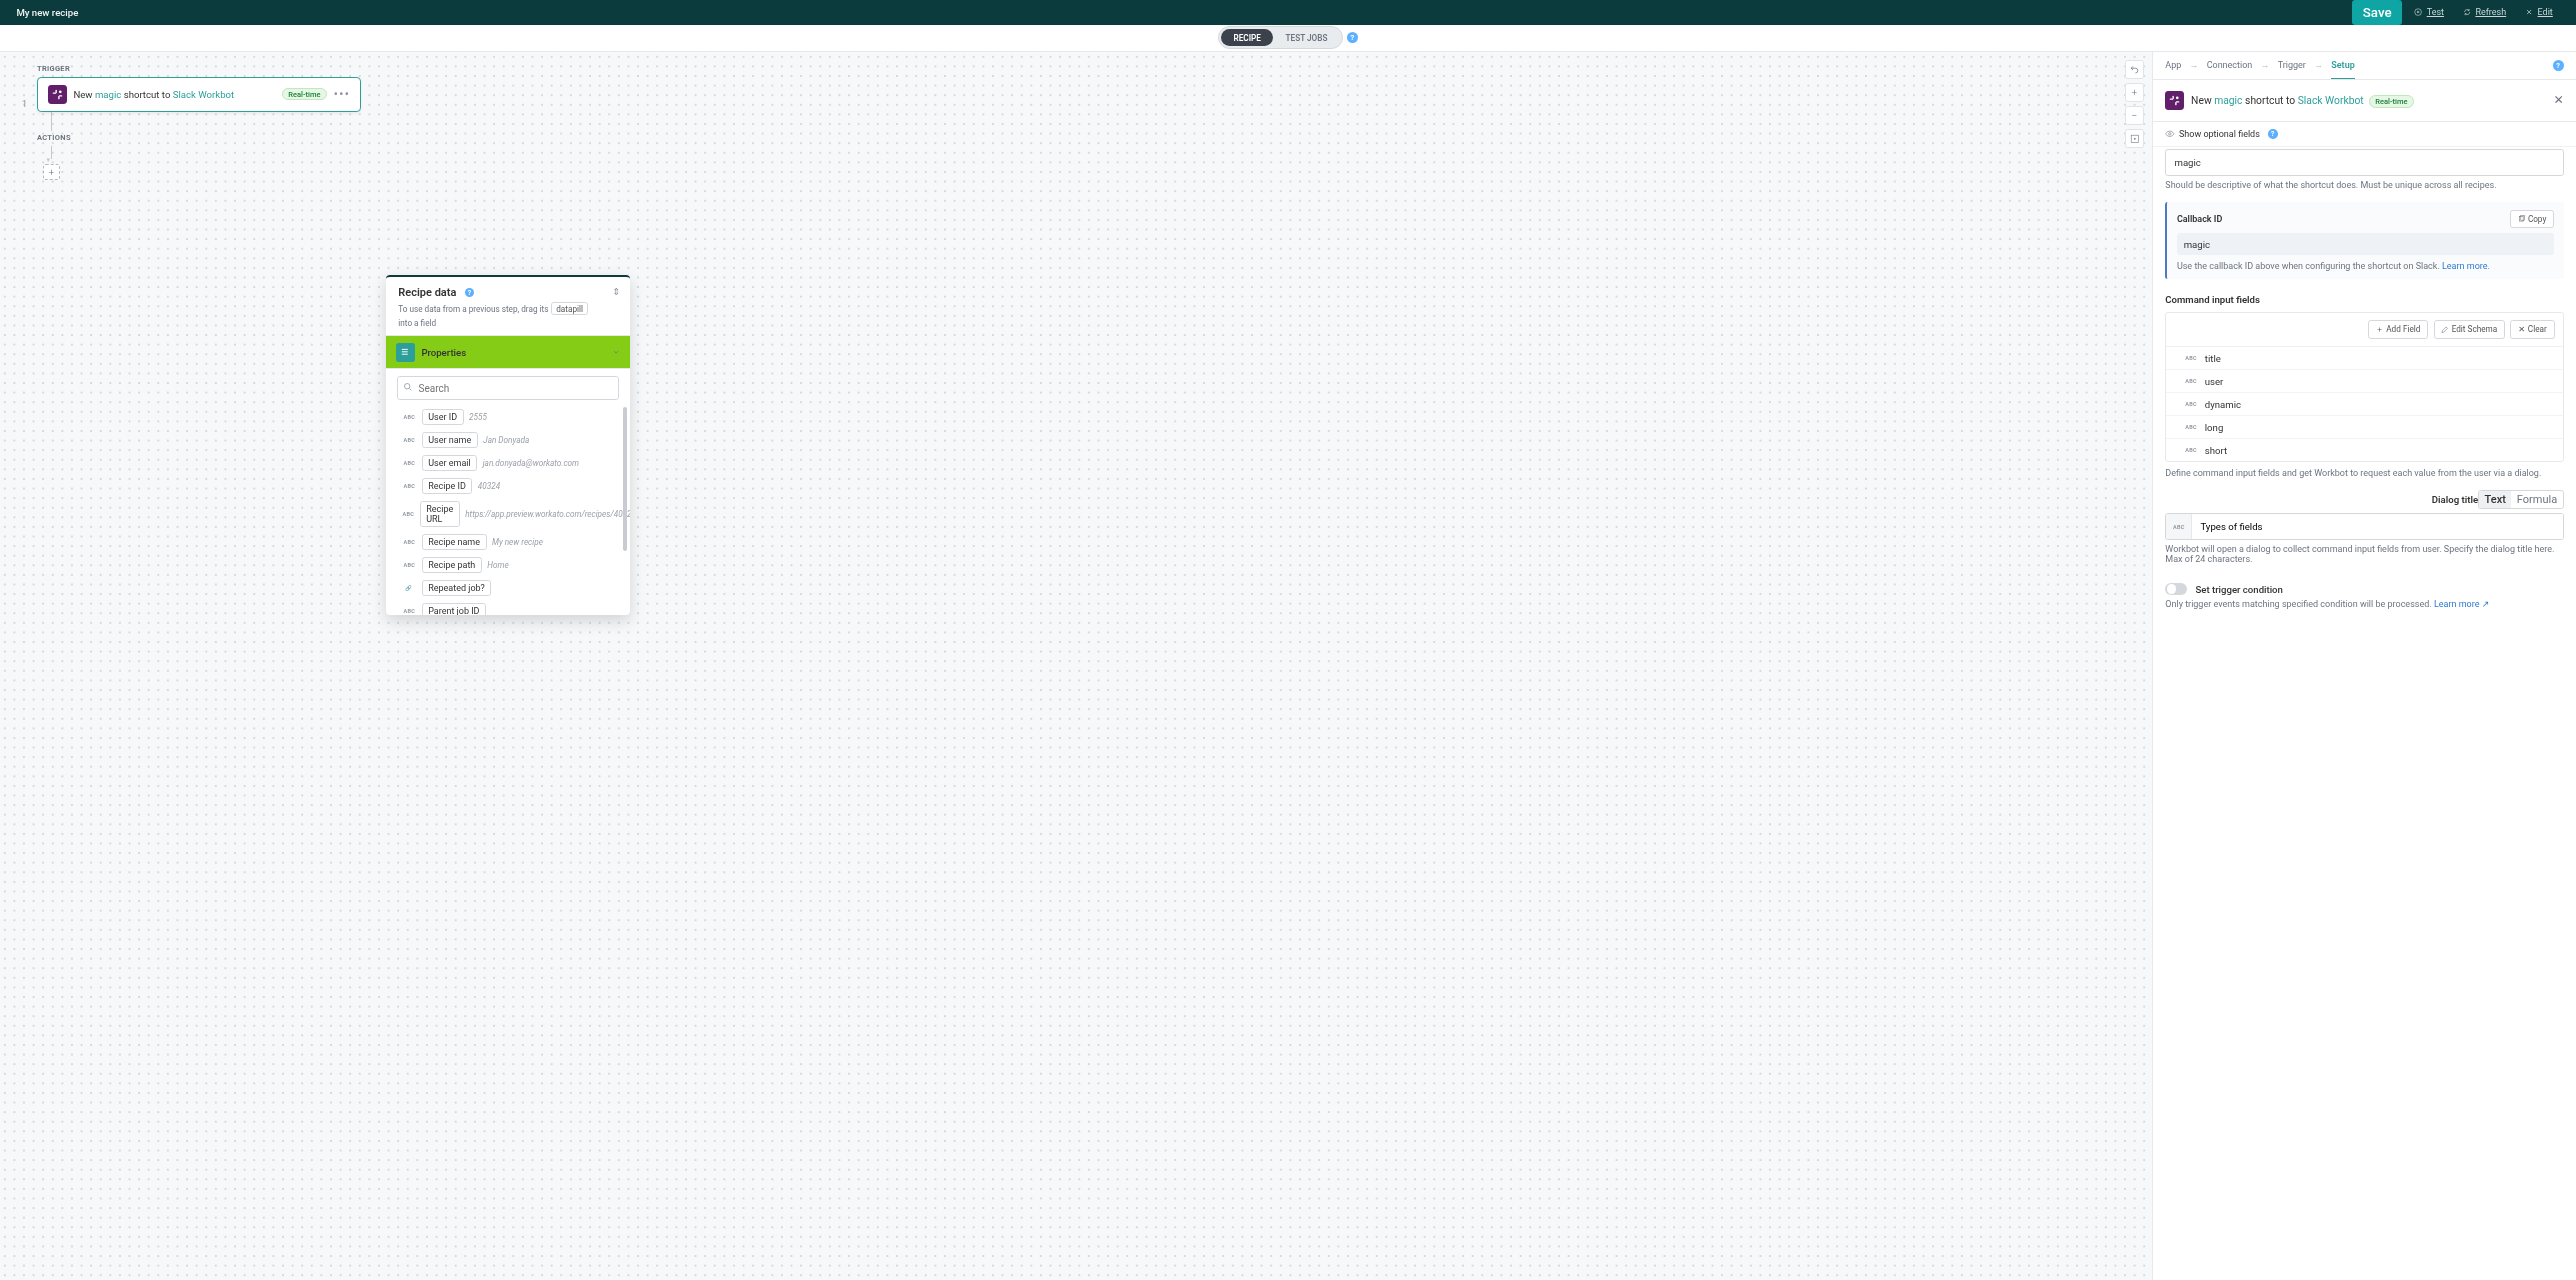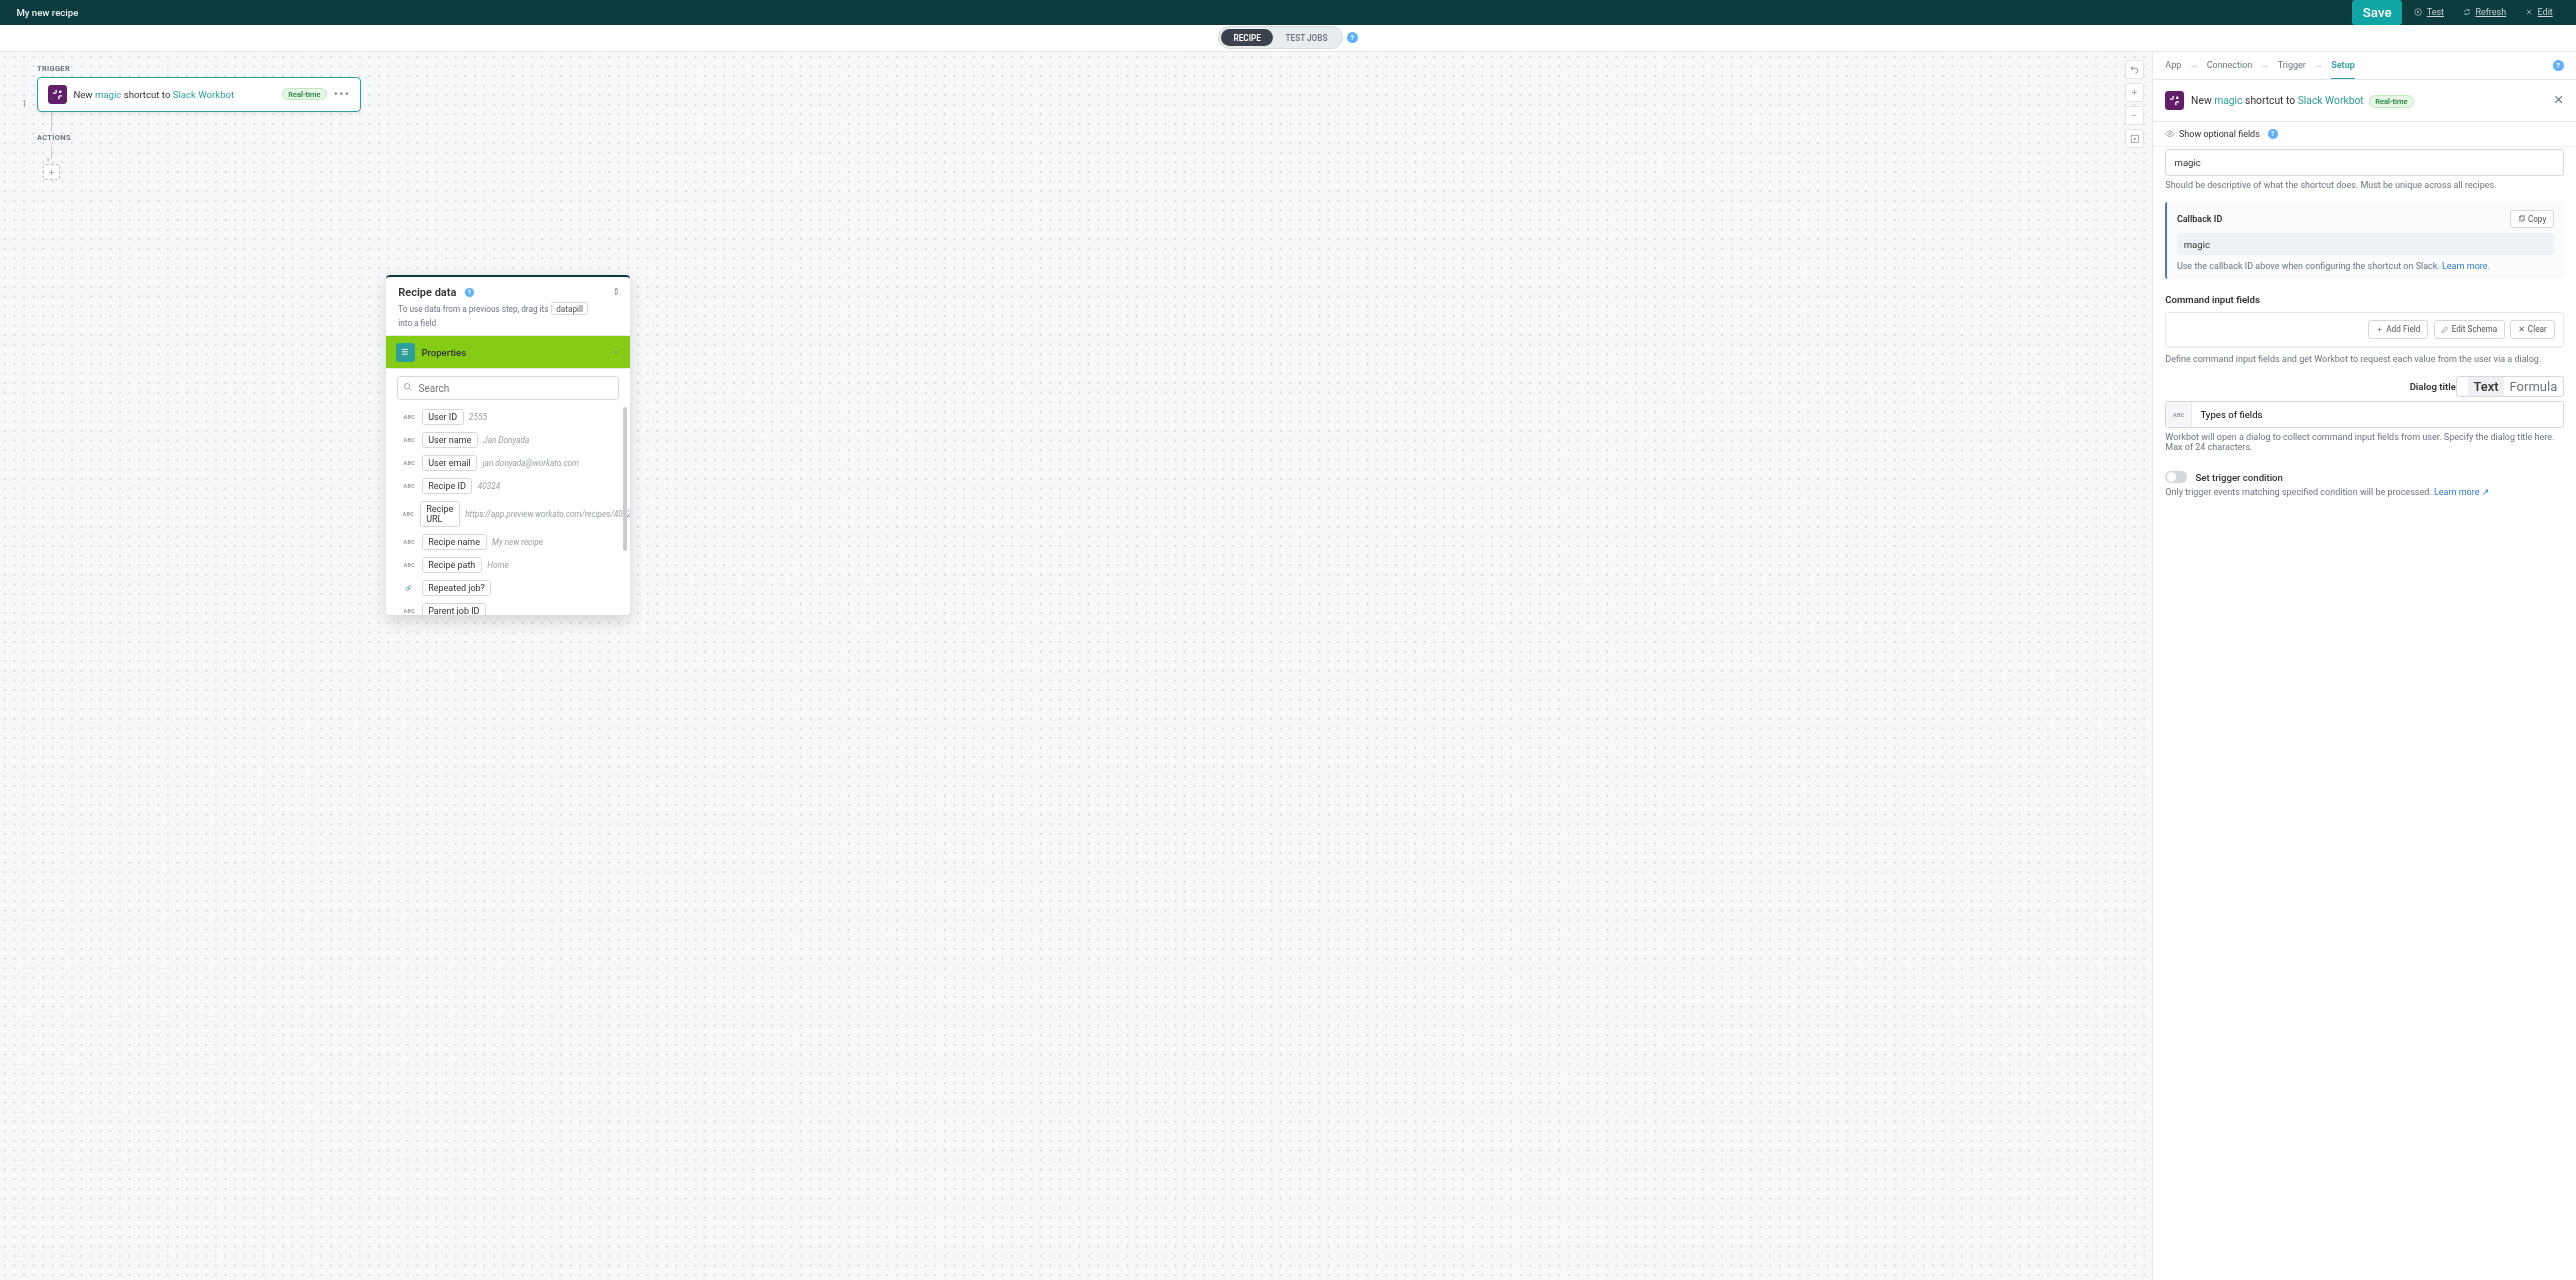--- a/index.html
+++ b/index.html
@@ -87,21 +87,21 @@
 .callout-val { background:#eef1f5; padding:5.5px 6.8px; border-radius:2.7px; font-size:9.6px; color:#333; margin-bottom:5.5px; }
 .callout-desc { font-size:9px; color:#6c7581; }
 .callout-desc a { color:#2c7ad6; text-decoration:none; }
 .sect-title { font-size:9.6px; font-weight:600; color:#333; margin:2.7px 0 6.8px; }
 .if-box { border:0.7px solid #e6e8eb; border-radius:2.7px; margin-bottom:5.5px; }
 .if-toolbar { display:flex; justify-content:flex-end; gap:5.5px; padding:6.8px 8.2px; border-bottom:0.7px solid #eef0f3; }
 .if-btn { font-size:8.2px; color:#555; background:#fff; border:0.7px solid #d4d7dc; border-radius:2.7px; padding:3.4px 6.8px; cursor:pointer; display:inline-flex; align-items:center; gap:2.7px; }
 .if-list-item { padding:5.5px 9.6px 5.5px 18px; border-bottom:0.7px solid #f2f3f5; display:flex; align-items:center; gap:6.8px; cursor:pointer; }
 .if-list-item:last-child { border-bottom:none; }
 .dit-row { display:flex; align-items:center; justify-content:flex-end; margin-top:12.3px; margin-bottom:4.1px; }
-.tf-toggle { display:inline-flex; border:0.7px solid #d4d7dc; border-radius:2.7px; overflow:hidden; font-size:13px;padding-left:11px; }
+.tf-toggle { display:inline-flex; border:0.7px solid #d4d7dc; border-radius:2.7px; overflow:hidden; font-size:11px; }
 .tf-toggle span { padding:2.1px 5.5px; cursor:pointer; color:#6c7581; }
 .tf-toggle span.act { background:#eef0f3; color:#333; font-weight:500; }
 .dialog-inp-wrap { display:flex; border:0.7px solid #d4d7dc; border-radius:2.7px; overflow:hidden; }
 .dialog-prefix { background:#f5f6f8; border-right:0.7px solid #e6e8eb; padding:6.8px 6.8px; display:flex; align-items:center; justify-content:center; width:26px; }
 .dialog-inp { border:none; flex:1; padding:6.8px 8.2px; font-size:9.6px; outline:none; resize:none; }
 .trig-cond { display:flex; align-items:center; gap:8.2px; margin-top:19px; margin-bottom:4.1px; }
 .switch { width:22px; height:12.3px; background:#d4d7dc; border-radius:6.2px; position:relative; cursor:pointer; }
 .switch::after { content:""; width:9.6px; height:9.6px; background:#fff; border-radius:50%; position:absolute; top:1.4px; left:1.4px; }
 a.link { color:#2c7ad6; text-decoration:none; }
 
@@ -341,20 +341,42 @@
         <div class="if-toolbar">
           <button class="if-btn">＋ <span>Add Field</span></button>
           <button class="if-btn">
             <svg width="7.5" height="7.5" viewBox="0 0 16 16">
                 <path d="M2 14l1-4 8-8 3 3-8 8-4 1z" fill="none" stroke="currentColor"></path>
               </svg>
             <span>Edit Schema</span>
           </button>
           <button class="if-btn">✕ <span>Clear</span></button>
         </div>
+        <div id="cif-items">
+            <div class="if-list-item">
+              <span class="type-abc">ABC</span>
+              <span>title</span>
+            </div>
+            <div class="if-list-item">
+              <span class="type-abc">ABC</span>
+              <span>user</span>
+            </div>
+            <div class="if-list-item">
+              <span class="type-abc">ABC</span>
+              <span>dynamic</span>
+            </div>
+            <div class="if-list-item">
+              <span class="type-abc">ABC</span>
+              <span>long</span>
+            </div>
+            <div class="if-list-item">
+              <span class="type-abc">ABC</span>
+              <span>short</span>
+            </div>
+          </div>
       </div>
       <div class="helper">Define command input fields and get Workbot to request each value from the user via a dialog.</div>
 
       <div class="dit-row">
         <span class="sect-title" style="margin:0;">Dialog title</span>
         <div class="tf-toggle">
           <span class="act">Text</span>
           <span>Formula</span>
         </div>
       </div>

